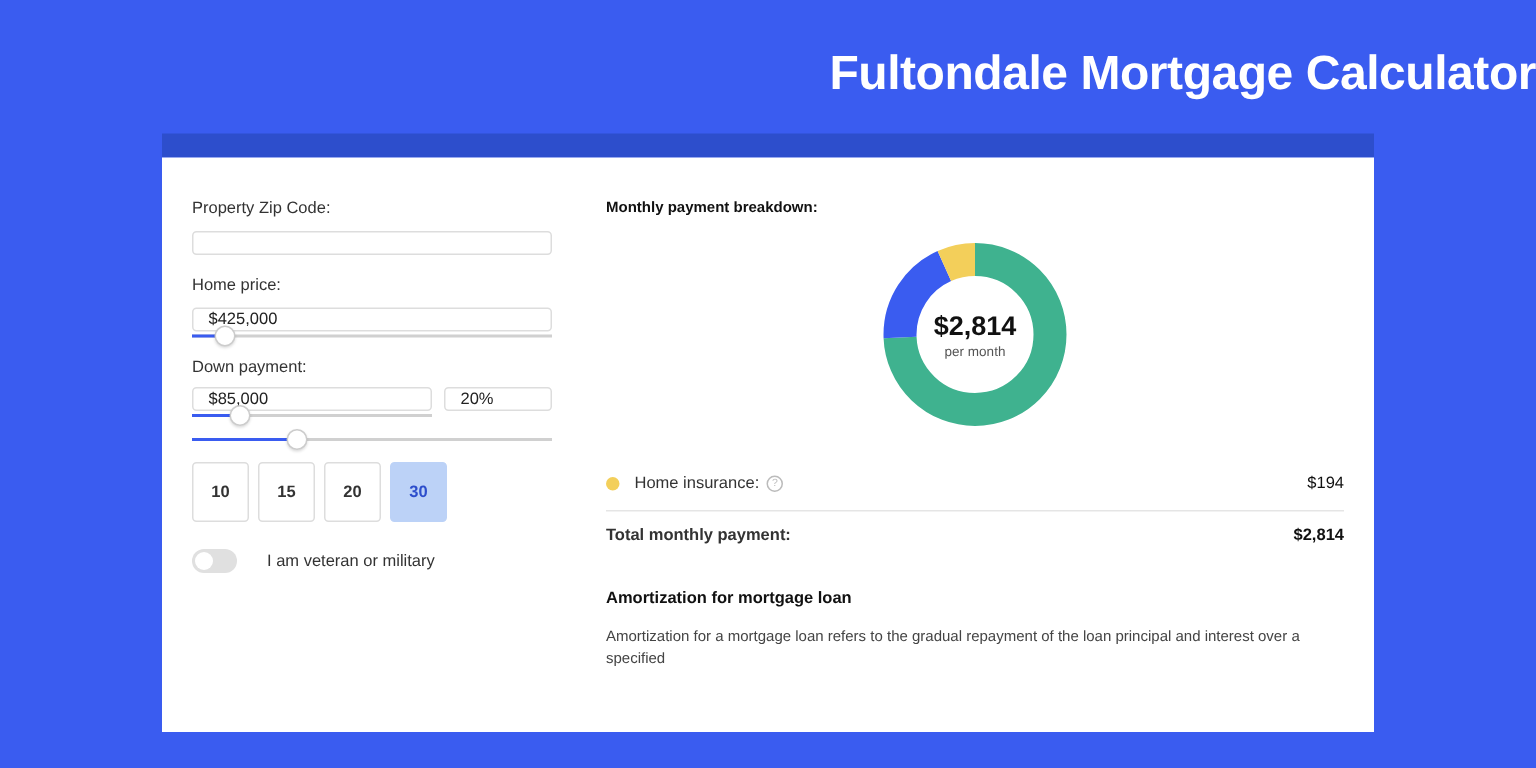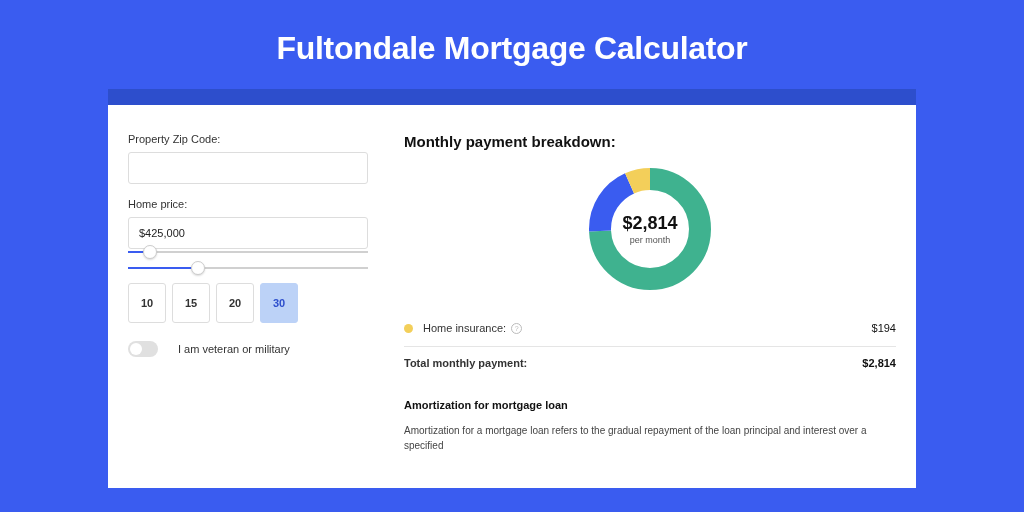--- a/index.html
+++ b/index.html
@@ -4,21 +4,21 @@
 <style>
   * { box-sizing: border-box; margin: 0; padding: 0; }
   body {
     font-family: -apple-system, BlinkMacSystemFont, "Segoe UI", Arial, sans-serif;
     background: #3a5cf0;
     width: 1024px;
     height: 512px;
     overflow: hidden;
   }
   .header-title {
-    text-align: center;
+    text-align: right;
     color: #fff;
     font-size: 32px;
     font-weight: 700;
     padding: 30px 0 22px;
     letter-spacing: -0.3px;
   }
   .header-band {
     background: #2d4ecc;
     height: 16px;
     margin: 0 108px;
@@ -41,21 +41,21 @@
   }
   .field { margin-bottom: 14px; }
   .field-label {
     font-size: 11px;
     color: #333;
     margin-bottom: 7px;
     display: block;
   }
   .text-input {
     width: 100%;
-    height: 32px;
+    height: 16px;
     border: 1px solid #ddd;
     border-radius: 3px;
     padding: 0 10px;
     font-size: 11px;
     color: #222;
   }
   .slider-track {
     position: relative;
     height: 2px;
     background: #d0d0d0;
@@ -114,21 +114,21 @@
   .toggle-knob {
     position: absolute;
     left: 2px;
     top: 2px;
     width: 12px; height: 12px;
     background: #fff;
     border-radius: 50%;
   }
   .toggle-label { font-size: 11px; color: #333; }
   .section-title {
-    font-size: 15px;
+    font-size: 10px;
     font-weight: 700;
     color: #111;
     margin-bottom: 14px;
   }
   .donut-wrap {
     display: flex;
     justify-content: center;
     margin-bottom: 20px;
   }
   .donut { position: relative; width: 130px; height: 130px; }
@@ -208,20 +208,31 @@
 
     <div class="field">
       <label class="field-label">Home price:</label>
       <input class="text-input" value="$425,000" style="">
       <div class="slider-track">
         <div class="slider-fill" style="width:9%"></div>
         <div class="slider-thumb" style="left:9%"></div>
       </div>
     </div>
 
+    <div class="field">
+      <label class="field-label">Down payment:</label>
+      <div class="dual-row">
+        <input class="text-input" value="$85,000" style="">
+        <input class="text-input" value="20%" style="">
+      </div>
+      <div class="slider-track" style="width:160px">
+        <div class="slider-fill" style="width:20%"></div>
+        <div class="slider-thumb" style="left:20%"></div>
+      </div>
+    </div>
 
     <div class="field">
       <div class="slider-track">
         <div class="slider-fill" style="width:29%"></div>
         <div class="slider-thumb" style="left:29%"></div>
       </div>
     </div>
 
     <div class="field">
       <div class="period-row">

